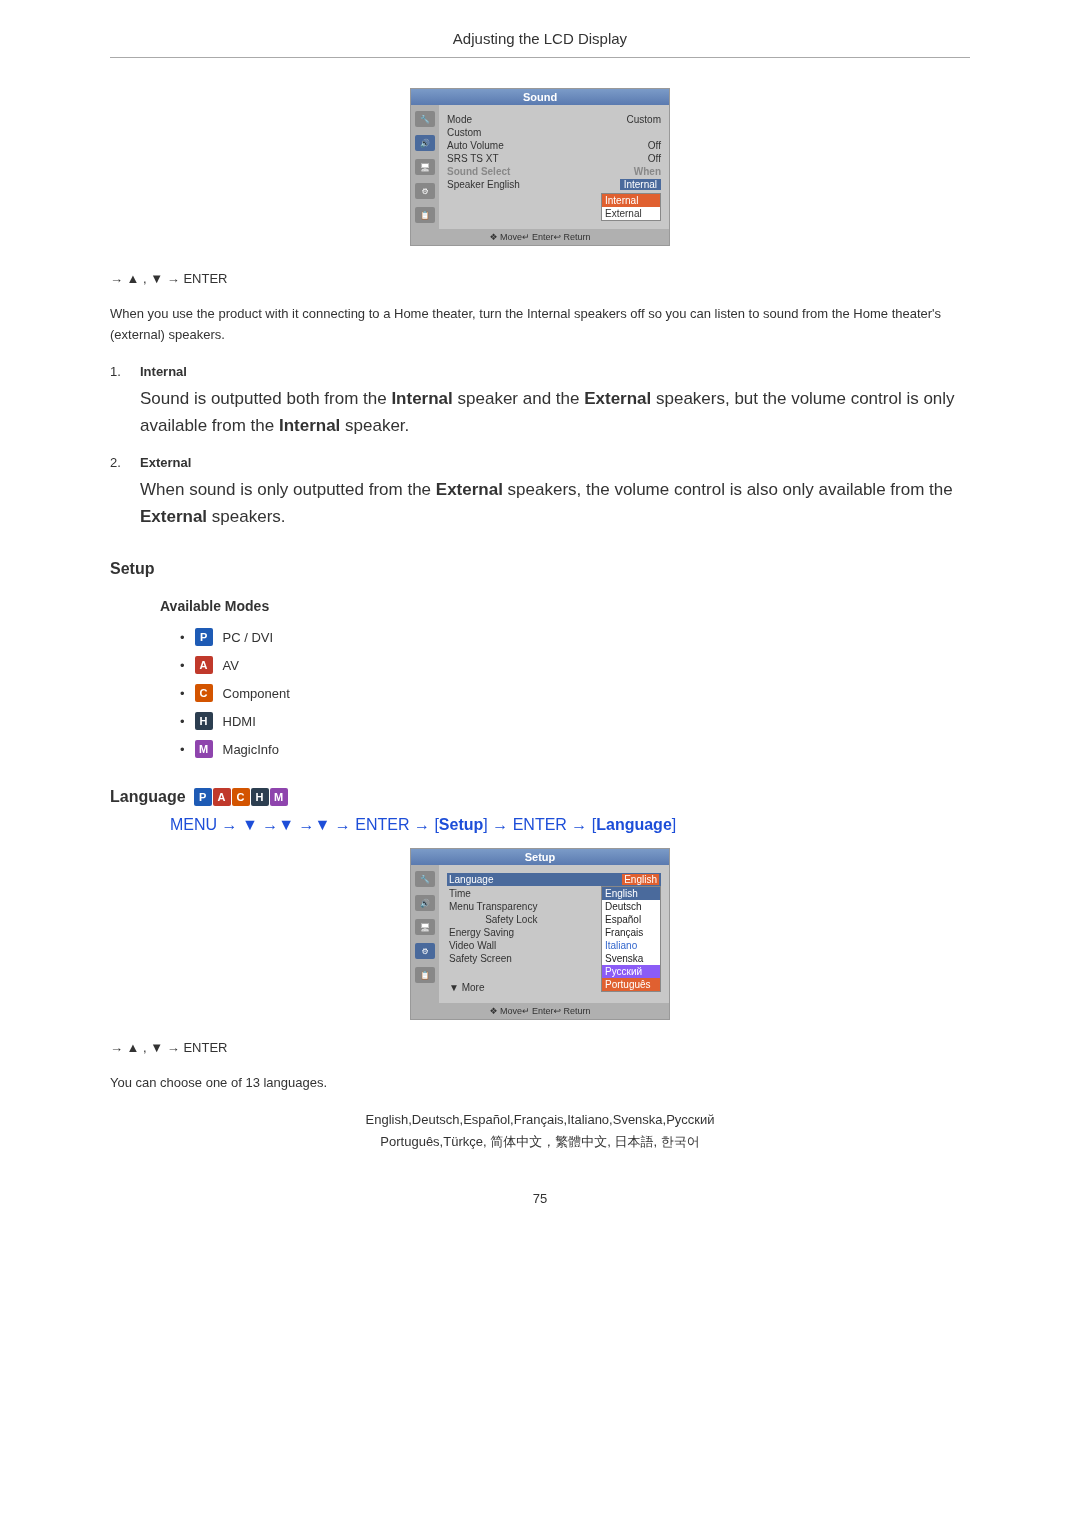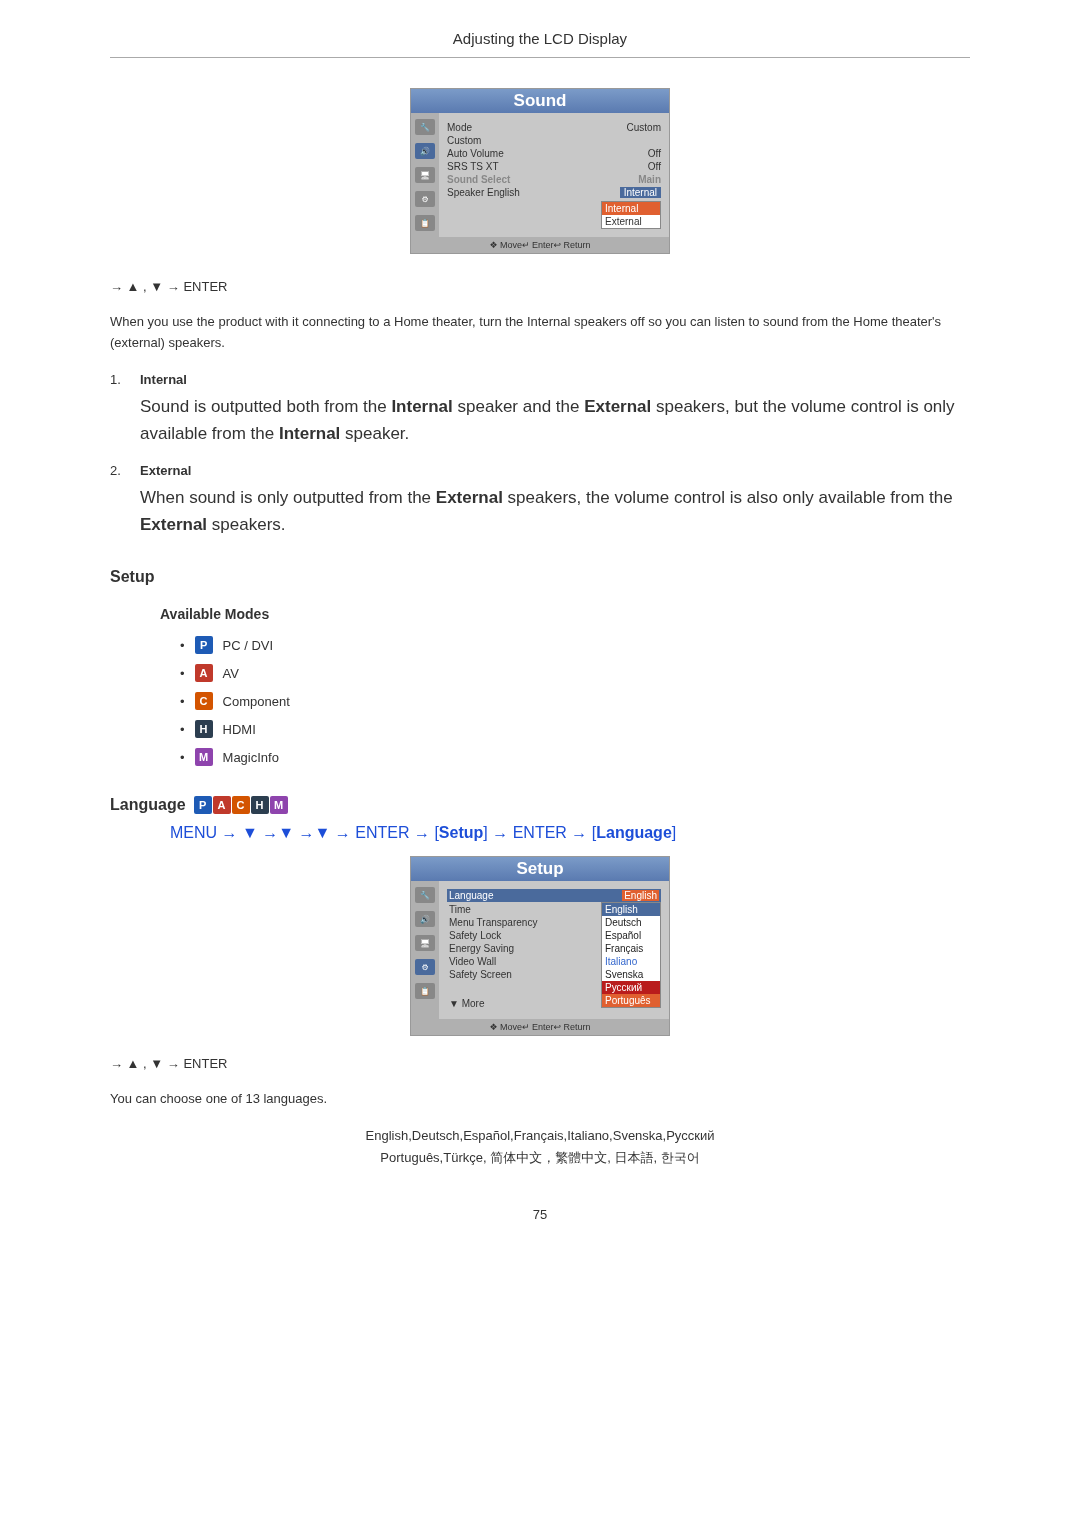--- a/index.html
+++ b/index.html
@@ -40,21 +40,21 @@
       border: 1px solid #999;
       background: #e8e8e8;
       font-size: 11px;
     }
 
     .osd-titlebar {
       background: linear-gradient(to bottom, #7b9bc8, #5a7ab0);
       color: white;
       text-align: center;
       padding: 2px 0;
-      font-size: 17px;
+      font-size: 11px;
       font-weight: bold;
     }
 
     .osd-body {
       display: flex;
       background: #c8c8c8;
     }
 
     .osd-sidebar {
       width: 28px;
@@ -306,21 +306,21 @@
           <div class="osd-row">
             <span>Auto Volume</span>
             <span>Off</span>
           </div>
           <div class="osd-row">
             <span>SRS TS XT</span>
             <span>Off</span>
           </div>
           <div class="osd-row highlighted">
             <span>Sound Select</span>
-            <span>Main</span>
+            <span>When</span>
           </div>
           <div class="osd-row selected-row">
             <span>Speaker English</span>
             <span class="osd-value" style="background:#4a6a9c;color:white;padding:0 4px;">Internal</span>
           </div>
           <div style="margin-top:2px;">
             <div style="margin-left:auto;width:60px;background:white;border:1px solid #888;">
               <div style="background:#e06030;color:white;padding:1px 3px;font-size:10px;">Internal</div>
               <div style="padding:1px 3px;font-size:10px;color:#333;">External</div>
             </div>
@@ -423,34 +423,34 @@
             <span>Language</span>
             <div style="display:flex;flex-direction:column;align-items:flex-end;">
               <span style="background:#e06030;color:white;padding:0 2px;">English</span>
             </div>
           </div>
 
           <div style="display:flex;justify-content:space-between;align-items:flex-start;">
             <div style="font-size:10px;color:#333;padding:1px 0;">
               <div style="padding:1px 2px;">Time</div>
               <div style="padding:1px 2px;">Menu Transparency</div>
-              <div style="padding:1px 2px;">Safety Lock</div>
+              <div style="padding:1px 2px;text-align:right;">Safety Lock</div>
               <div style="padding:1px 2px;">Energy Saving</div>
               <div style="padding:1px 2px;">Video Wall</div>
               <div style="padding:1px 2px;">Safety Screen</div>
               <div style="padding:1px 2px;margin-top:16px;">▼ More</div>
             </div>
             <div style="background:white;border:1px solid #888;font-size:10px;min-width:60px;">
               <div style="background:#4a6a9c;color:white;padding:1px 3px;">English</div>
               <div style="padding:1px 3px;">Deutsch</div>
               <div style="padding:1px 3px;">Español</div>
               <div style="padding:1px 3px;">Français</div>
               <div style="padding:1px 3px;color:#3366cc;">Italiano</div>
               <div style="padding:1px 3px;">Svenska</div>
-              <div style="padding:1px 3px;background:#b91c1c;color:white;">Русский</div>
+              <div style="padding:1px 3px;background:#8b5cf6;color:white;">Русский</div>
               <div style="padding:1px 3px;background:#e06030;color:white;">Português</div>
             </div>
           </div>
         </div>
       </div>
       <div class="osd-footer">
         <span>❖ Move</span>
         <span>↵ Enter</span>
         <span>↩ Return</span>
       </div>

